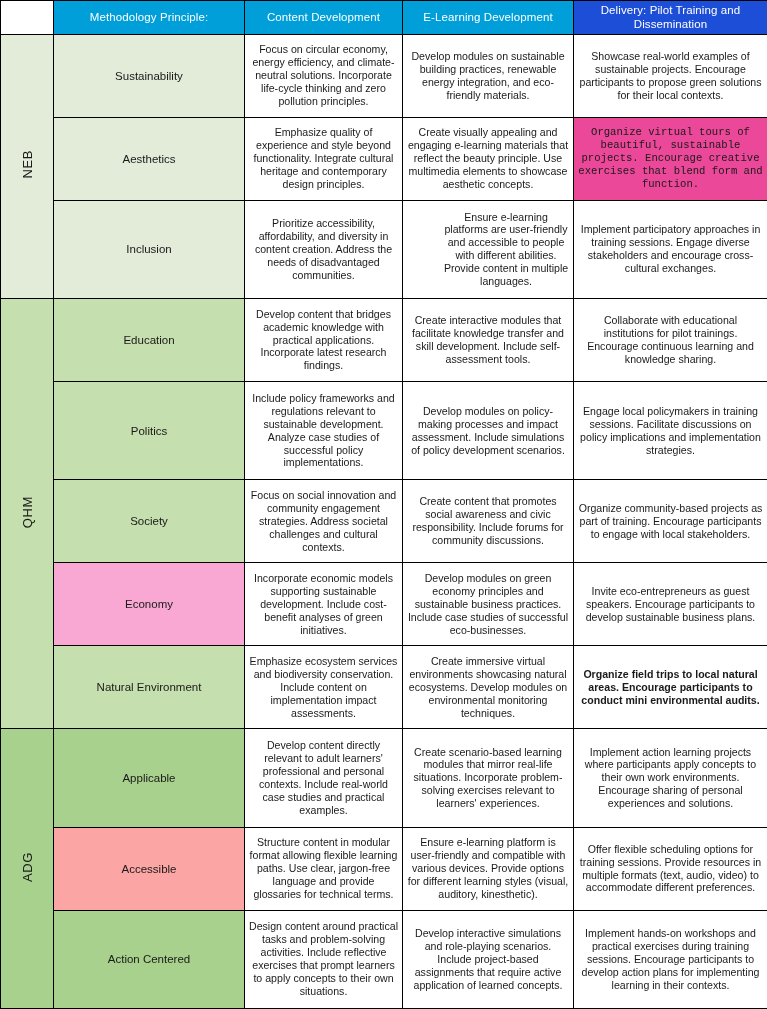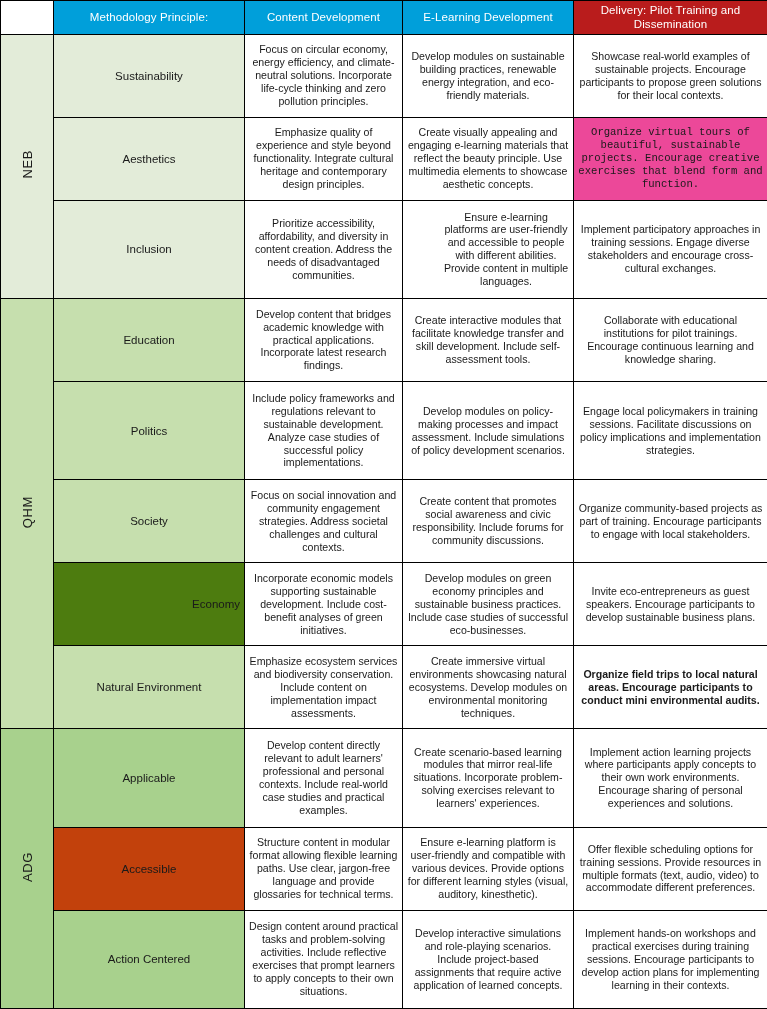--- a/index.html
+++ b/index.html
@@ -94,21 +94,21 @@
     <col class="c-content">
     <col class="c-elearn">
     <col class="c-deliv">
   </colgroup>
   <thead>
     <tr>
       <th class="hdr-corner"></th>
       <th class="hdr" style="background: rgb(0, 159, 218); color: rgb(255, 255, 255);">Methodology Principle:</th>
       <th class="hdr" style="background: rgb(0, 159, 218); color: rgb(255, 255, 255);">Content Development</th>
       <th class="hdr" style="background: rgb(0, 159, 218); color: rgb(255, 255, 255);">E-Learning Development</th>
-      <th class="hdr" style="background: #b91c1c; color: rgb(255, 255, 255);">Delivery: Pilot Training and Dissemination</th>
+      <th class="hdr" style="background: #1d4ed8; color: rgb(255, 255, 255);">Delivery: Pilot Training and Dissemination</th>
     </tr>
   </thead>
   <tbody>
 
     <tr>
       <td class="group-cell g-neb" rowspan="3" style="background: rgb(227, 236, 217);">
         <span class="group-label" style="color: rgb(26, 26, 26);">NEB</span>
       </td>
       <td class="princ g-neb" style="background: rgb(227, 236, 217); color: rgb(26, 26, 26);">Sustainability</td>
       <td class="body-cell" style="background: rgb(255, 255, 255); color: rgb(26, 26, 26);">Focus on circular economy, energy efficiency, and climate-neutral solutions. Incorporate life-cycle thinking and zero pollution principles.</td>
@@ -143,21 +143,21 @@
       <td class="body-cell" style="background: rgb(255, 255, 255); color: rgb(26, 26, 26);">Develop modules on policy-making processes and impact assessment. Include simulations of policy development scenarios.</td>
       <td class="body-cell" style="background: rgb(255, 255, 255); color: rgb(26, 26, 26); margin-top: 8px;">Engage local policymakers in training sessions. Facilitate discussions on policy implications and implementation strategies.</td>
     </tr>
     <tr>
       <td class="princ g-qhm" style="background: rgb(198, 223, 174); color: rgb(26, 26, 26);">Society</td>
       <td class="body-cell" style="background: rgb(255, 255, 255); color: rgb(26, 26, 26);">Focus on social innovation and community engagement strategies. Address societal challenges and cultural contexts.</td>
       <td class="body-cell" style="background: rgb(255, 255, 255); color: rgb(26, 26, 26); margin-left: 12px;">Create content that promotes social awareness and civic responsibility. Include forums for community discussions.</td>
       <td class="body-cell" style="background: rgb(255, 255, 255); color: rgb(26, 26, 26);">Organize community-based projects as part of training. Encourage participants to engage with local stakeholders.</td>
     </tr>
     <tr>
-      <td class="princ g-qhm" style="background: #4d7c0f; color: rgb(26, 26, 26); text-align: right;">Economy</td>
+      <td class="princ g-qhm" style="background: #f9a8d4; color: rgb(26, 26, 26);">Economy</td>
       <td class="body-cell" style="background: rgb(255, 255, 255); color: rgb(26, 26, 26);">Incorporate economic models supporting sustainable development. Include cost-benefit analyses of green initiatives.</td>
       <td class="body-cell" style="background: rgb(255, 255, 255); color: rgb(26, 26, 26);">Develop modules on green economy principles and sustainable business practices. Include case studies of successful eco-businesses.</td>
       <td class="body-cell" style="background: rgb(255, 255, 255); color: rgb(26, 26, 26);">Invite eco-entrepreneurs as guest speakers. Encourage participants to develop sustainable business plans.</td>
     </tr>
     <tr>
       <td class="princ g-qhm" style="background: rgb(198, 223, 174); color: rgb(26, 26, 26);">Natural Environment</td>
       <td class="body-cell" style="background: rgb(255, 255, 255); color: rgb(26, 26, 26);">Emphasize ecosystem services and biodiversity conservation. Include content on implementation impact assessments.</td>
       <td class="body-cell" style="background: rgb(255, 255, 255); color: rgb(26, 26, 26);">Create immersive virtual environments showcasing natural ecosystems. Develop modules on environmental monitoring techniques.</td>
       <td class="body-cell" style="background: rgb(255, 255, 255); color: rgb(26, 26, 26); font-weight: bold;">Organize field trips to local natural areas. Encourage participants to conduct mini environmental audits.</td>
     </tr>
@@ -165,21 +165,21 @@
     <tr>
       <td class="group-cell g-adg" rowspan="3" style="background: rgb(168, 209, 141);">
         <span class="group-label" style="color: rgb(26, 26, 26);">ADG</span>
       </td>
       <td class="princ g-adg" style="background: rgb(168, 209, 141); color: rgb(26, 26, 26);">Applicable</td>
       <td class="body-cell" style="background: rgb(255, 255, 255); color: rgb(26, 26, 26);">Develop content directly relevant to adult learners' professional and personal contexts. Include real-world case studies and practical examples.</td>
       <td class="body-cell" style="background: rgb(255, 255, 255); color: rgb(26, 26, 26);">Create scenario-based learning modules that mirror real-life situations. Incorporate problem-solving exercises relevant to learners' experiences.</td>
       <td class="body-cell" style="background: rgb(255, 255, 255); color: rgb(26, 26, 26);">Implement action learning projects where participants apply concepts to their own work environments. Encourage sharing of personal experiences and solutions.</td>
     </tr>
     <tr>
-      <td class="princ g-adg" style="background: #c2410c; color: rgb(26, 26, 26);">Accessible</td>
+      <td class="princ g-adg" style="background: #fca5a5; color: rgb(26, 26, 26);">Accessible</td>
       <td class="body-cell" style="background: rgb(255, 255, 255); color: rgb(26, 26, 26);">Structure content in modular format allowing flexible learning paths. Use clear, jargon-free language and provide glossaries for technical terms.</td>
       <td class="body-cell" style="background: rgb(255, 255, 255); color: rgb(26, 26, 26);">Ensure e-learning platform is user-friendly and compatible with various devices. Provide options for different learning styles (visual, auditory, kinesthetic).</td>
       <td class="body-cell" style="background: rgb(255, 255, 255); color: rgb(26, 26, 26);">Offer flexible scheduling options for training sessions. Provide resources in multiple formats (text, audio, video) to accommodate different preferences.</td>
     </tr>
     <tr>
       <td class="princ g-adg" style="background: rgb(168, 209, 141); color: rgb(26, 26, 26);">Action Centered</td>
       <td class="body-cell" style="background: rgb(255, 255, 255); color: rgb(26, 26, 26);">Design content around practical tasks and problem-solving activities. Include reflective exercises that prompt learners to apply concepts to their own situations.</td>
       <td class="body-cell" style="background: rgb(255, 255, 255); color: rgb(26, 26, 26);">Develop interactive simulations and role-playing scenarios. Include project-based assignments that require active application of learned concepts.</td>
       <td class="body-cell" style="background: rgb(255, 255, 255); color: rgb(26, 26, 26);">Implement hands-on workshops and practical exercises during training sessions. Encourage participants to develop action plans for implementing learning in their contexts.</td>
     </tr>

